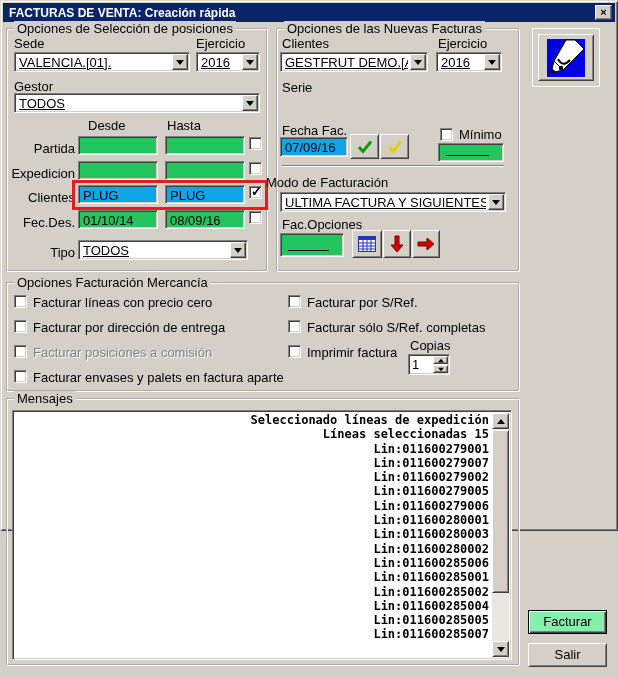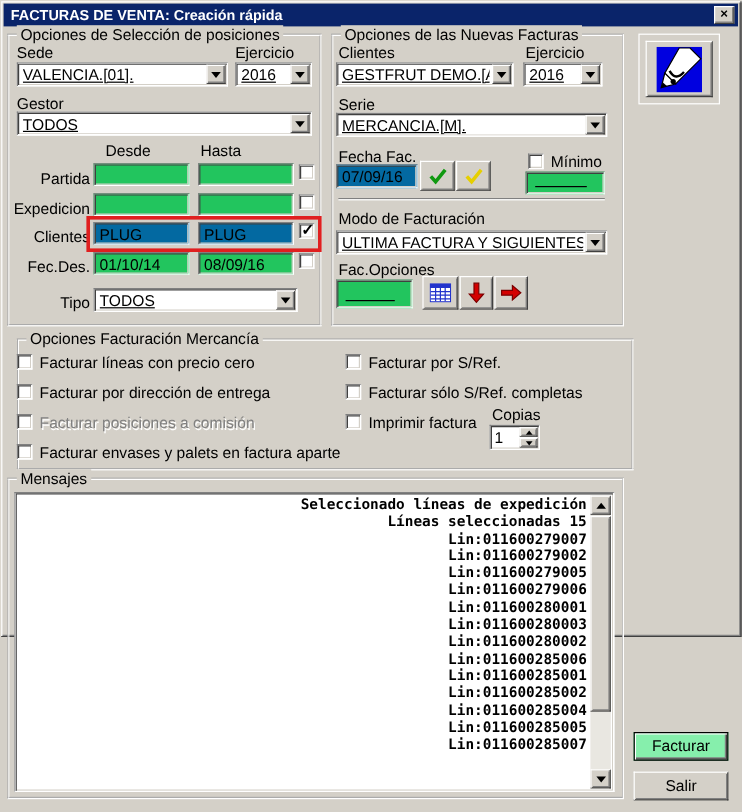--- a/index.html
+++ b/index.html
@@ -20,21 +20,21 @@
 
   .sunken { border:1px solid; border-color:#808080 #fff #fff #808080;
     box-shadow: inset 1px 1px 0 #404040, inset -1px -1px 0 #d4d0c8; }
   .raised { border:1px solid; border-color:#fff #404040 #404040 #fff;
     box-shadow: inset 1px 1px 0 #d4d0c8, inset -1px -1px 0 #808080; background:#d4d0c8; }
 
   .groupbox { position:absolute; border:2px groove #ffffff; }
   .group-title { position:absolute; top:-9px; left:6px; background:#d4d0c8; padding:0 3px; white-space:nowrap; }
 
   .field { position:absolute; background:#22c55e; overflow:hidden; }
-  .field.white { background:#0369a1; }
+  .field.white { background:#0ea5e9; }
   .field span { display:block; padding:2px 4px 0 4px; white-space:nowrap; }
   .blank-line::after { content:""; position:absolute; left:7px; right:14px; bottom:5px; border-bottom:1px solid #000; }
 
   .combo { position:absolute; background:#fff; height:20px; }
   .combo .txt { position:absolute; left:4px; top:2px; right:19px; overflow:hidden; white-space:nowrap;text-decoration:underline; }
   .combo .cbtn { position:absolute; right:1px; top:1px; width:16px; height:16px;
     border:1px solid; border-color:#fff #404040 #404040 #fff; box-shadow: inset -1px -1px 0 #808080;
     background:#d4d0c8; display:flex; align-items:center; justify-content:center; }
   .tri-down { width:0; height:0; border-left:4px solid transparent; border-right:4px solid transparent; border-top:5px solid #000; }
   .tri-up { width:0; height:0; border-left:4px solid transparent; border-right:4px solid transparent; border-bottom:5px solid #000; }
@@ -164,26 +164,20 @@
         <span class="tri-down"></span>
       </span>
   </div>
   <div class="combo sunken" style="left:436px;top:52px;width:66px;">
     <span class="txt">2016</span>
     <span class="cbtn">
         <span class="tri-down"></span>
       </span>
   </div>
   <div class="lbl" style="left:282px;top:80px;">Serie</div>
-  <div class="combo sunken" style="left:280px;top:94px;width:226px;">
-    <span class="txt">MERCANCIA.[M].</span>
-    <span class="cbtn">
-        <span class="tri-down"></span>
-      </span>
-  </div>
 
   <div class="lbl" style="left:282px;top:123px;">Fecha Fac.</div>
   <div class="field white sunken" style="left:280px;top:137px;width:68px;height:20px;">
       <span>07/09/16</span>
     </div>
   <div class="tool-btn raised" style="left:350px;top:134px;width:29px;height:25px;">
     <svg width="16" height="14" viewBox="0 0 16 14">
         <path d="M2 7 L6 11.5 L14 1.5" stroke="#119911" stroke-width="3" fill="none"></path>
       </svg>
   </div>
@@ -193,21 +187,21 @@
       </svg>
   </div>
   <div class="cb sunken" style="left:440px;top:128px;"></div>
   <div class="lbl" style="left:459px;top:127px;">Mínimo</div>
   <div class="field sunken blank-line" style="left:438px;top:143px;width:66px;height:19px;">
       <span></span>
     </div>
 
   <div class="separator" style="left:282px;top:165px;width:222px;"></div>
 
-  <div class="lbl" style="left:282px;top:175px;text-align:right;">Modo de Facturación</div>
+  <div class="lbl" style="left:266px;top:175px;text-align:right;">Modo de Facturación</div>
   <div class="combo sunken" style="left:280px;top:192px;width:226px;">
     <span class="txt">ULTIMA FACTURA Y SIGUIENTES</span>
     <span class="cbtn">
         <span class="tri-down"></span>
       </span>
   </div>
   <div class="lbl" style="left:282px;top:217px;">Fac.Opciones</div>
   <div class="field sunken blank-line" style="left:280px;top:233px;width:64px;height:24px;">
       <span></span>
     </div>
@@ -235,21 +229,21 @@
         <rect width="38" height="38" fill="#0000e0"></rect>
         <polygon points="19,1 28,1 37,10 16,31 7,22" fill="#ffffff" stroke="#000" stroke-width="1"></polygon>
         <polygon points="7,22 16,31 4,34" fill="#ffffff" stroke="#000" stroke-width="1"></polygon>
         <polygon points="4,34 9,32.8 5.2,29.5" fill="#000000"></polygon>
         <path d="M11 20 q5 9 12 1" stroke="#000" stroke-width="2" fill="none"></path>
         <circle cx="14" cy="29" r="2.2" fill="#000"></circle>
       </svg>
     </div>
   </div>
 
-  <div class="groupbox" style="left:14px;top:282px;width:514px;height:110px;">
+  <div class="groupbox" style="left:6px;top:282px;width:514px;height:110px;">
     <span class="group-title">Opciones Facturación Mercancía</span>
   </div>
   <div class="cb sunken" style="left:14px;top:295px;"></div>
   <div class="lbl" style="left:33px;top:295px;">Facturar líneas con precio cero</div>
   <div class="cb sunken" style="left:14px;top:320px;"></div>
   <div class="lbl" style="left:33px;top:320px;">Facturar por dirección de entrega</div>
   <div class="cb sunken" style="left:14px;top:345px;"></div>
   <div class="lbl disabled" style="left:33px;top:345px;">Facturar posiciones a comisión</div>
   <div class="cb sunken" style="left:14px;top:370px;"></div>
   <div class="lbl" style="left:33px;top:370px;">Facturar envases y palets en factura aparte</div>
@@ -273,20 +267,21 @@
     </span>
   </div>
 
   <div class="groupbox" style="left:6px;top:398px;width:514px;height:268px;">
     <span class="group-title">Mensajes</span>
   </div>
   <div class="msg-area sunken">
     <div class="msg-text">
       <div class="msg-line">Seleccionado líneas de expedición</div>
       <div class="msg-line">Líneas seleccionadas 15</div>
+      <div class="msg-line">     Lin:011600279001</div>
       <div class="msg-line">     Lin:011600279007</div>
       <div class="msg-line">     Lin:011600279002</div>
       <div class="msg-line">     Lin:011600279005</div>
       <div class="msg-line">     Lin:011600279006</div>
       <div class="msg-line">     Lin:011600280001</div>
       <div class="msg-line">     Lin:011600280003</div>
       <div class="msg-line">     Lin:011600280002</div>
       <div class="msg-line">     Lin:011600285006</div>
       <div class="msg-line">     Lin:011600285001</div>
       <div class="msg-line">     Lin:011600285002</div>

